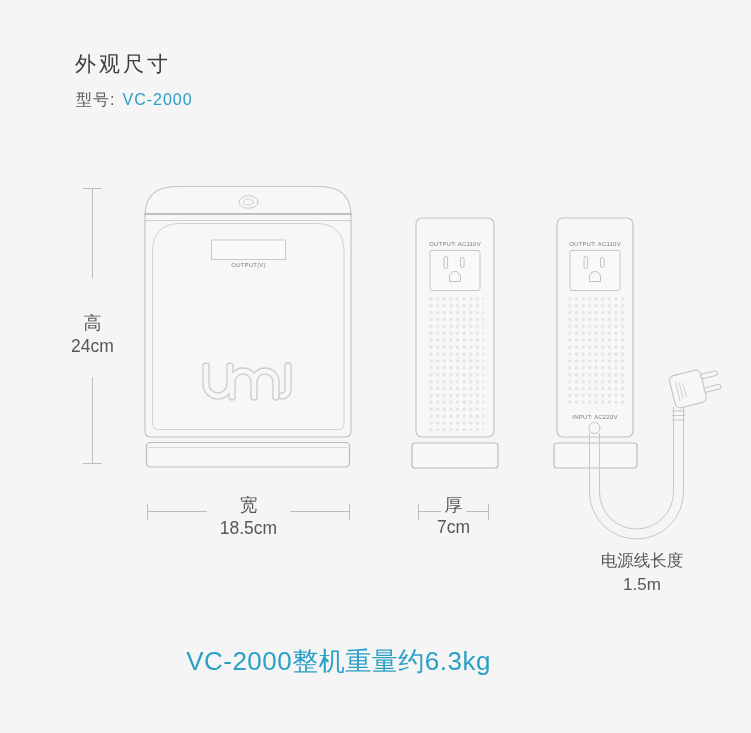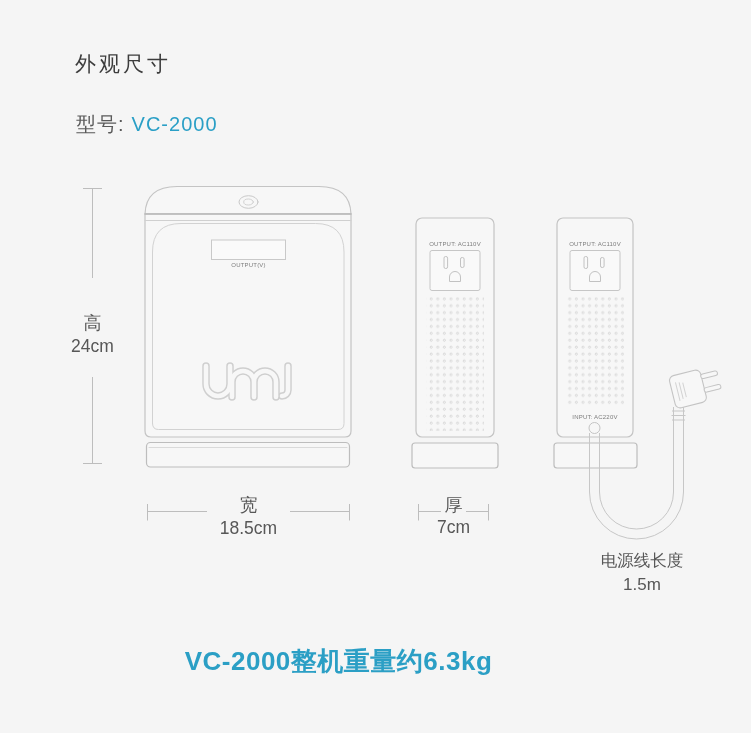--- a/index.html
+++ b/index.html
@@ -9,29 +9,29 @@
     background:#f5f5f5;
     font-family:"Liberation Sans","DejaVu Sans",sans-serif;
     overflow:hidden;
   }
   .title{
     position:absolute;left:75px;top:50px;
     font-size:21px;color:#3c3c3c;font-weight:400;
     letter-spacing:3px;
   }
   .model-row{
-    position:absolute;left:76px;top:111px;
-    font-size:20px;color:#5a5a5a;letter-spacing:1px;
+    position:absolute;left:76px;top:90px;
+    font-size:16px;color:#5a5a5a;letter-spacing:1px;
   }
   .model-value{color:#2a9fc6;margin-left:7px;}
   .artwork{position:absolute;left:0;top:0;}
   .weight-note{
     position:absolute;left:0;top:644px;width:677px;
     text-align:center;
-    font-size:26px;font-weight:700;color:#2b9fc5;
+    font-size:26px;font-weight:400;color:#2b9fc5;
     letter-spacing:0.5px;
   }
   text{font-family:"Liberation Sans","DejaVu Sans",sans-serif;}
   .dim-label{font-size:18px;fill:#575757;}
   .dim-value{font-size:17.5px;fill:#575757;}
   .tiny-label{font-size:6px;fill:#7d7d7d;letter-spacing:.2px;}
 </style>
 </head>
 <body>
 

